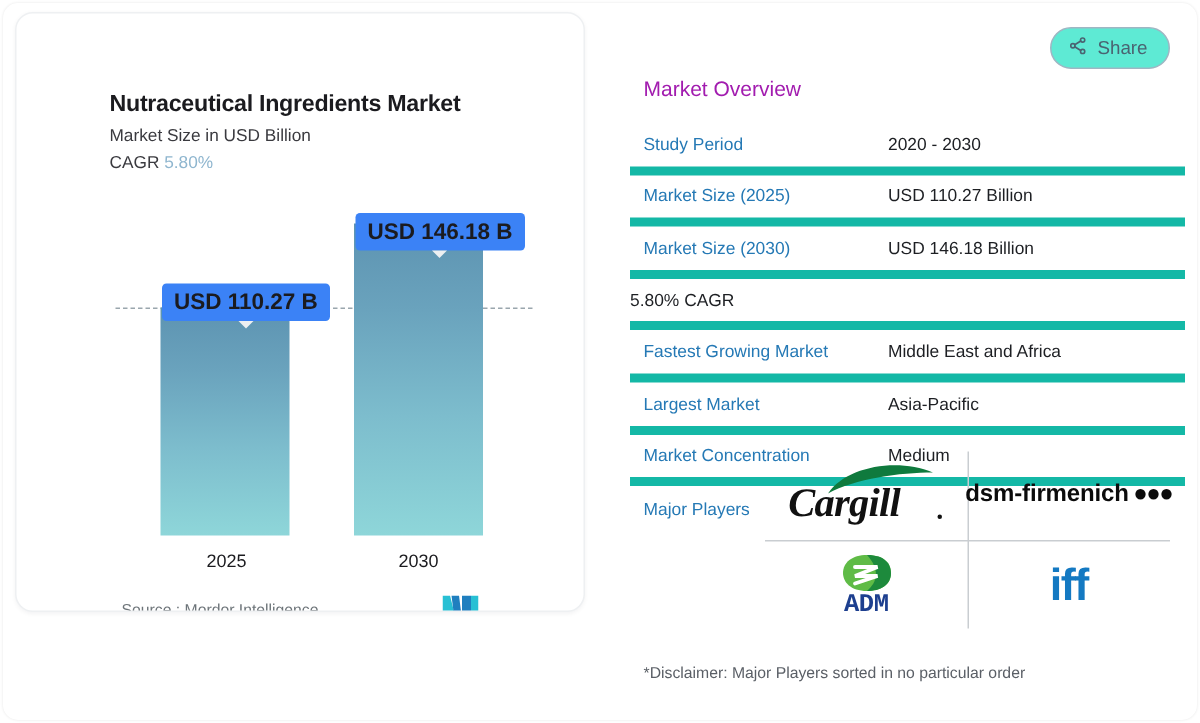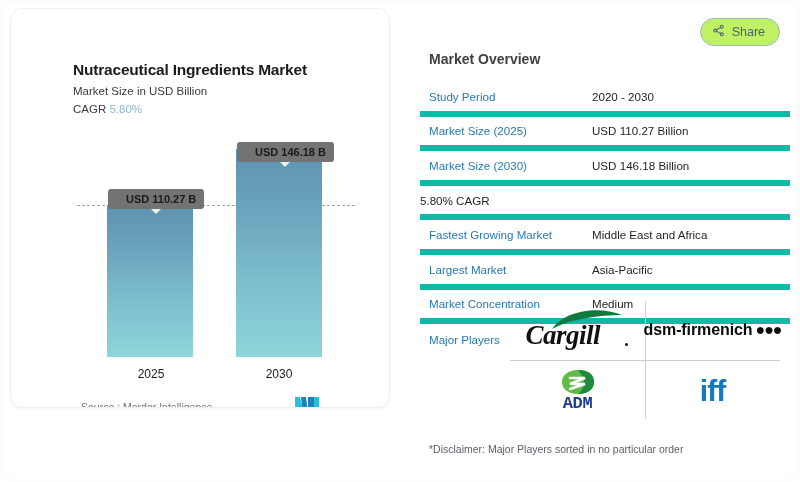--- a/index.html
+++ b/index.html
@@ -105,25 +105,25 @@
     background: linear-gradient(180deg, #5d93b1 0%, #6aa3bd 28%, #7dbdcd 62%, #8ed6d9 100%);
   }
   .bar.b2 {
     left: 225px;
     width: 86px;
     height: 208px;
     background: linear-gradient(180deg, #5d93b1 0%, #6aa3bd 28%, #7dbdcd 62%, #8ed6d9 100%);
   }
   .tip {
     position: absolute;
-    background: #737373;
+    background: #3b82f6;
     color: #1b1b1f;
-    font-size: 11px;
-    font-weight: bold;
-    padding: 4px 8px 4px 18px;
+    font-size: 15px;
+    font-weight: bold;
+    padding: 4px 8px 4px 8px;
     border-radius: 3px;
     white-space: nowrap;
   }
   .tip::after {
     content: "";
     position: absolute;
     left: 50%;
     bottom: -5px;
     margin-left: -5px;
     border-left: 5px solid transparent;
@@ -169,36 +169,36 @@
     height: 482px;
   }
   .share-btn {
     position: absolute;
     right: 10px;
     top: 18px;
     height: 28px;
     padding: 0 14px 0 11px;
     border: 1px solid #9fb6c3;
     border-radius: 16px;
-    background: #bef264;
+    background: #5eead4;
     display: flex;
     align-items: center;
     gap: 7px;
     font-size: 12.5px;
     color: #4a6371;
     cursor: pointer;
     box-sizing: border-box;
   }
   .overview-title {
     position: absolute;
     left: 9px;
     top: 51px;
     font-size: 14px;
-    font-weight: bold;
-    color: #404040;
+    font-weight: normal;
+    color: #a21caf;
   }
   .table {
     position: absolute;
     left: 0;
     top: 82px;
     width: 370px;
   }
   .trow {
     position: relative;
     height: 28.6px;

